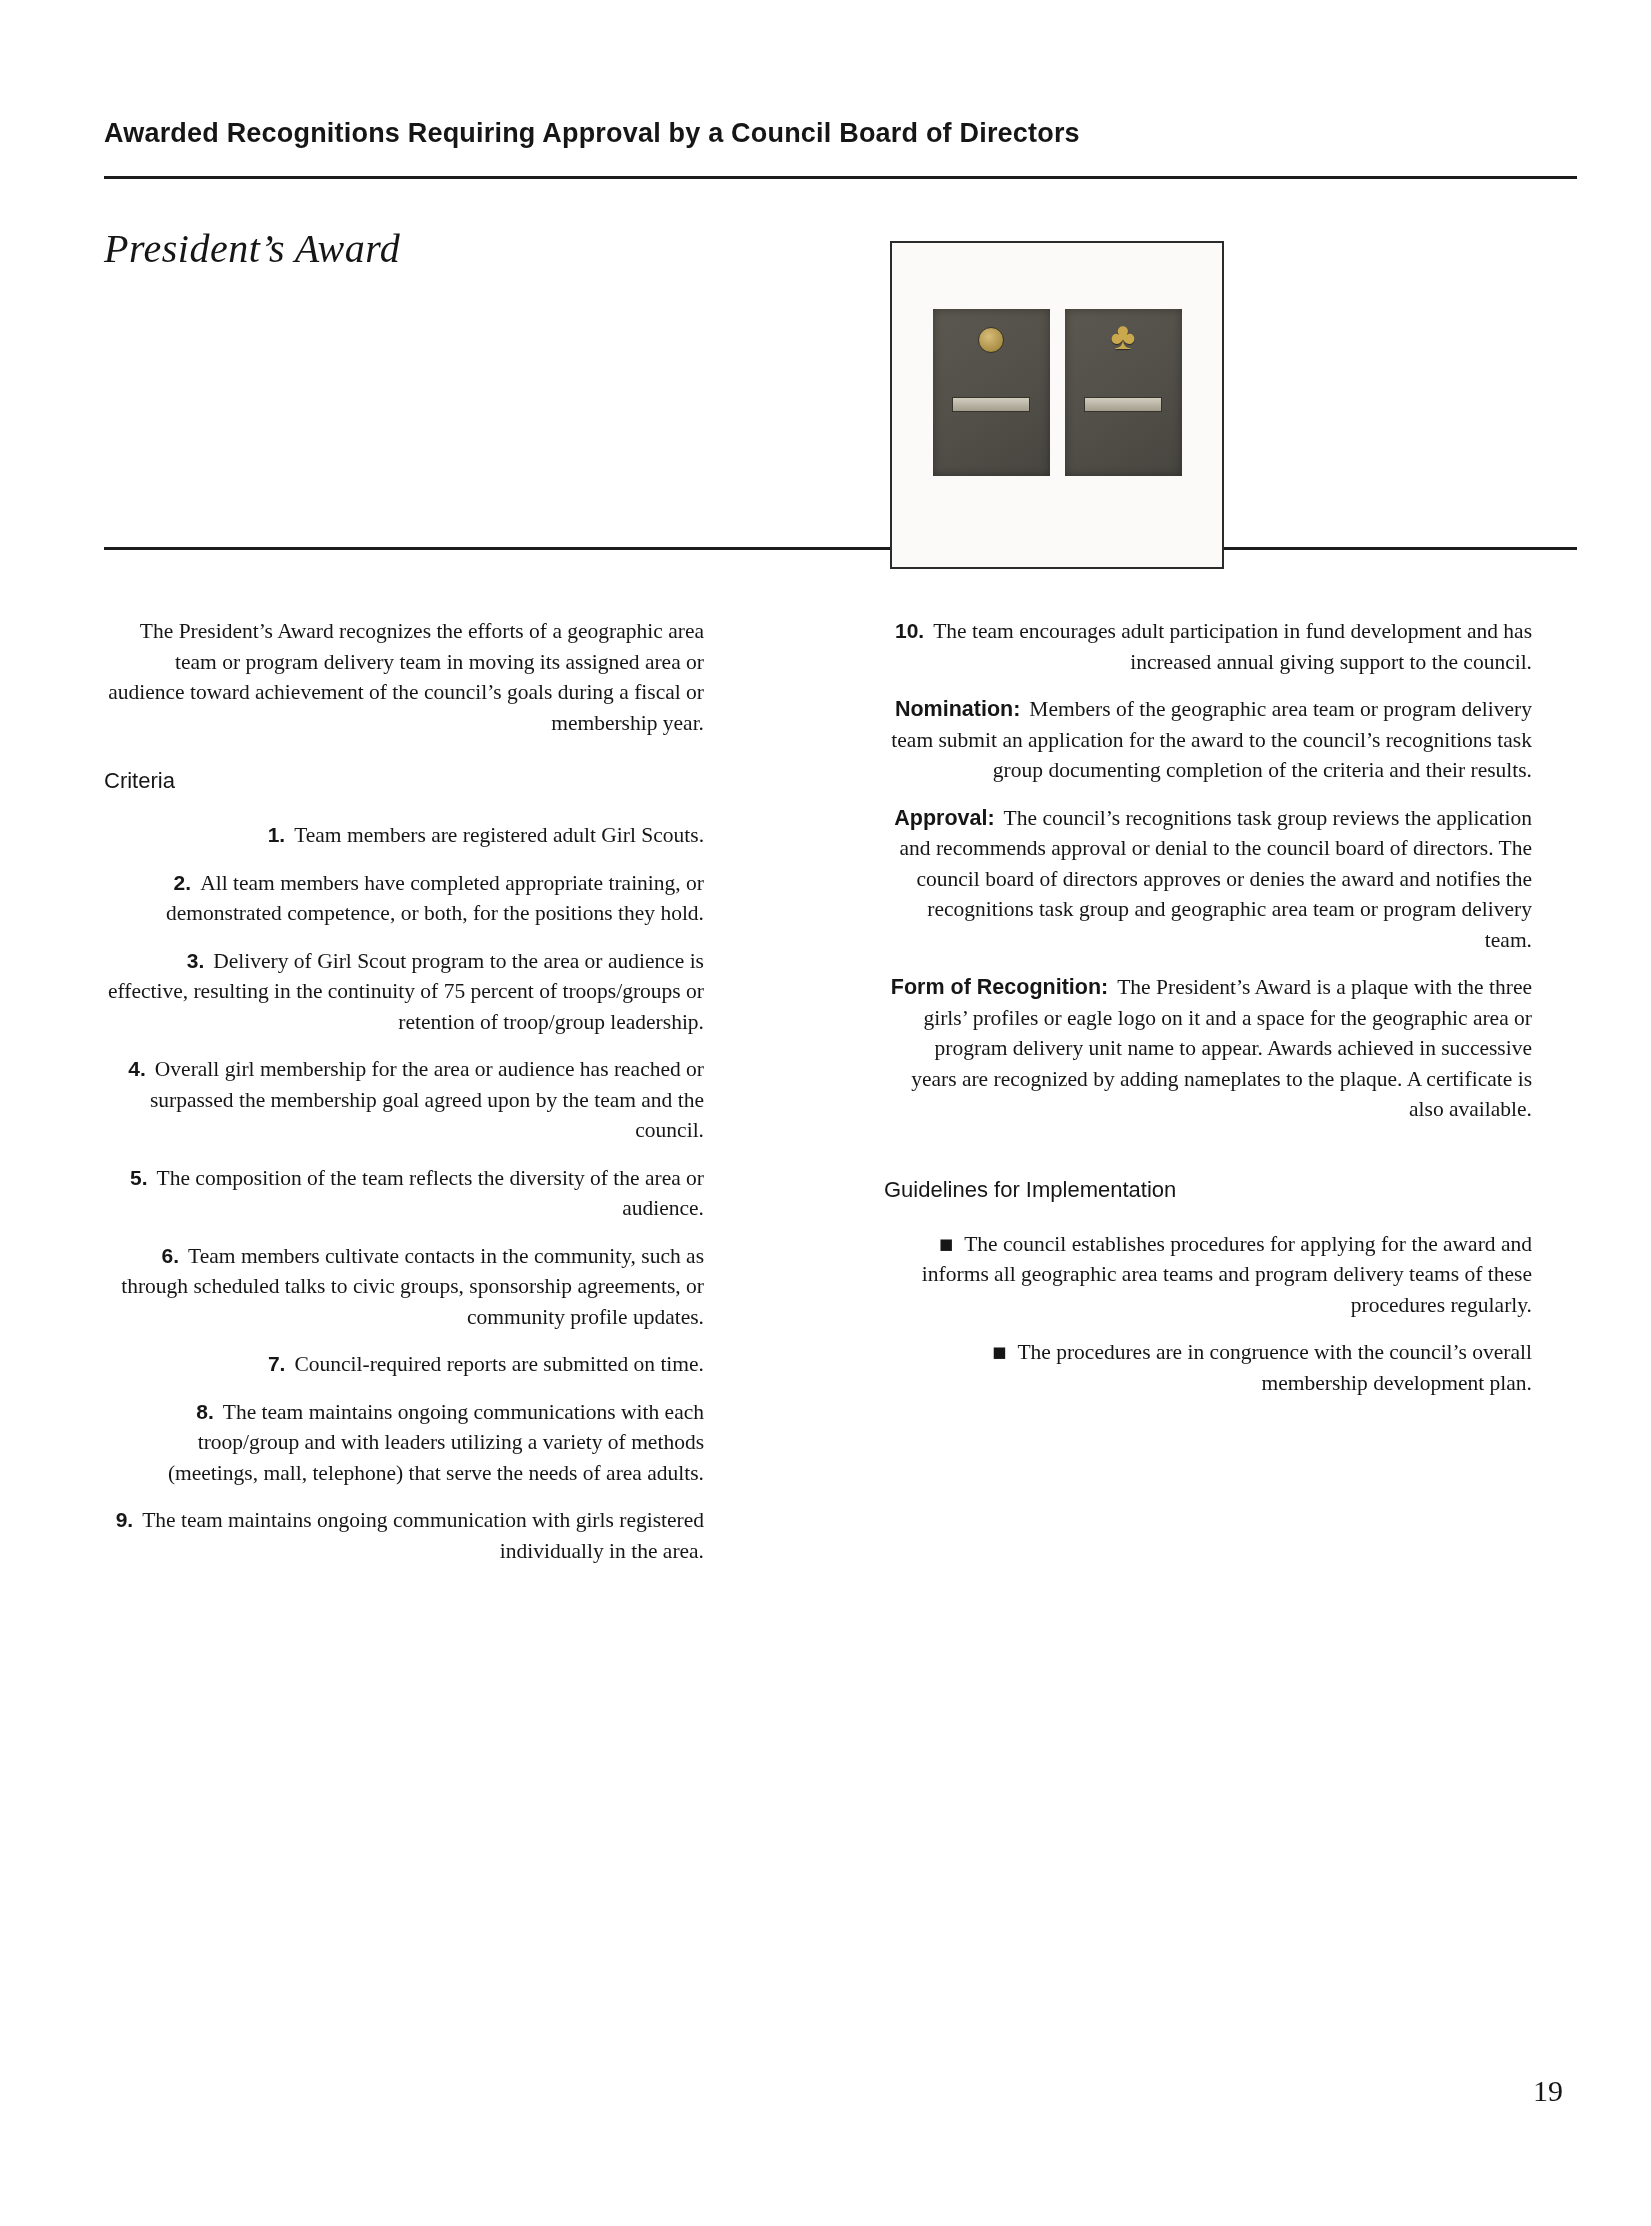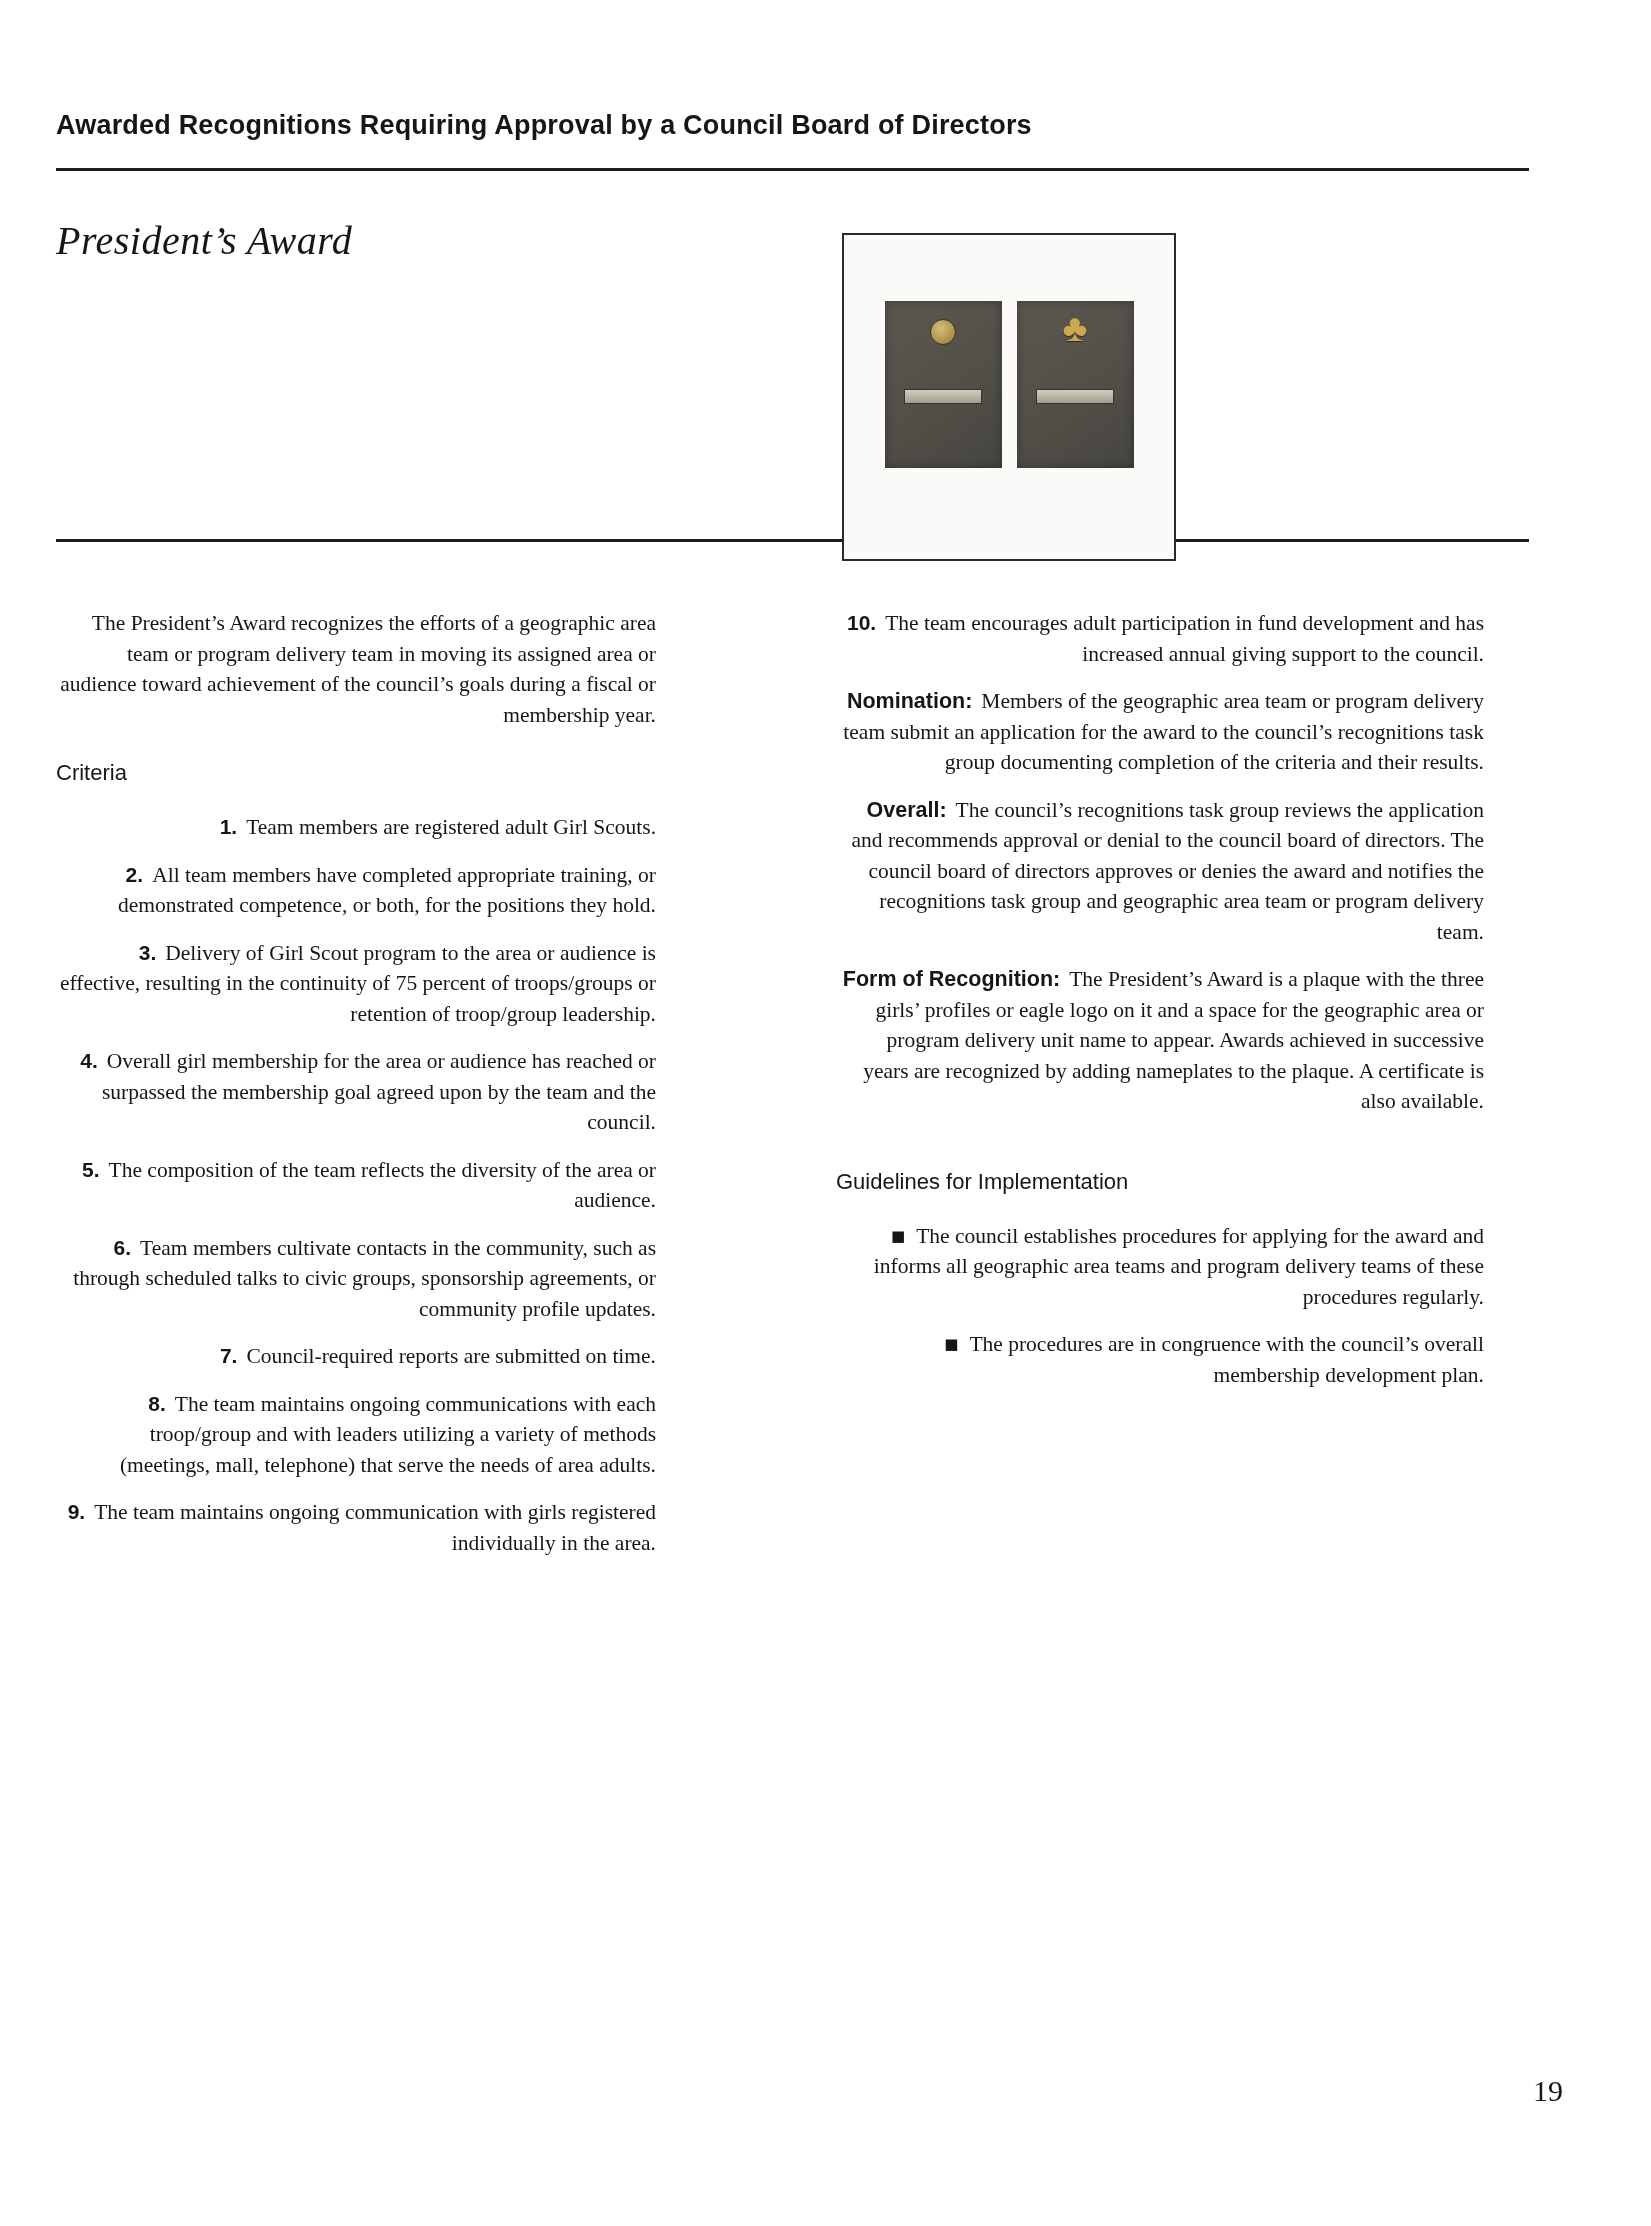--- a/index.html
+++ b/index.html
@@ -8,21 +8,22 @@
     width: 1651px;
     height: 2226px;
     background: #ffffff;
     font-family: "Liberation Serif", serif;
     color: #161616;
     position: relative;
   }
   .page {
     position: absolute;
     inset: 0;
-    padding: 110px 82px 0 56px;
+    padding: 110px 82px 0 104px;
+    margin-top: 8px;
   }
   .doc-header {
     font-family: "Liberation Sans", sans-serif;
     font-weight: 700;
     font-size: 27px;
     letter-spacing: 0.2px;
     margin: 0;
   }
   .rule {
     border: 0;
@@ -196,21 +197,21 @@
       <p class="body"><span class="num">8.</span><span>The team maintains ongoing communications with each troop/group and with leaders utilizing a variety of methods (meetings, mall, telephone) that serve the needs of area adults.</span></p>
 
       <p class="body"><span class="num">9.</span><span>The team maintains ongoing communication with girls registered individually in the area.</span></p>
     </div>
 
     <div class="col-right">
       <p class="body"><span class="num">10.</span><span>The team encourages adult participation in fund development and has increased annual giving support to the council.</span></p>
 
       <p class="body section"><span class="lead">Nomination:</span><span>Members of the geographic area team or program delivery team submit an application for the award to the council’s recognitions task group documenting completion of the criteria and their results.</span></p>
 
-      <p class="body section"><span class="lead">Overall:</span><span>The council’s recognitions task group reviews the application and recommends approval or denial to the council board of directors. The council board of directors approves or denies the award and notifies the recognitions task group and geographic area team or program delivery team.</span></p>
+      <p class="body section"><span class="lead">Approval:</span><span>The council’s recognitions task group reviews the application and recommends approval or denial to the council board of directors. The council board of directors approves or denies the award and notifies the recognitions task group and geographic area team or program delivery team.</span></p>
 
       <p class="body section"><span class="lead">Form of Recognition:</span><span>The President’s Award is a plaque with the three girls’ profiles or eagle logo on it and a space for the geographic area or program delivery unit name to appear. Awards achieved in successive years are recognized by adding nameplates to the plaque. A certificate is also available.</span></p>
 
       <h3 class="subhead subhead-guidelines">Guidelines for Implementation</h3>
 
       <p class="body bullet-item"><span class="bullet">■</span><span>The council establishes procedures for applying for the award and informs all geographic area teams and program delivery teams of these procedures regularly.</span></p>
 
       <p class="body bullet-item"><span class="bullet">■</span><span>The procedures are in congruence with the council’s overall membership development plan.</span></p>
     </div>
 

